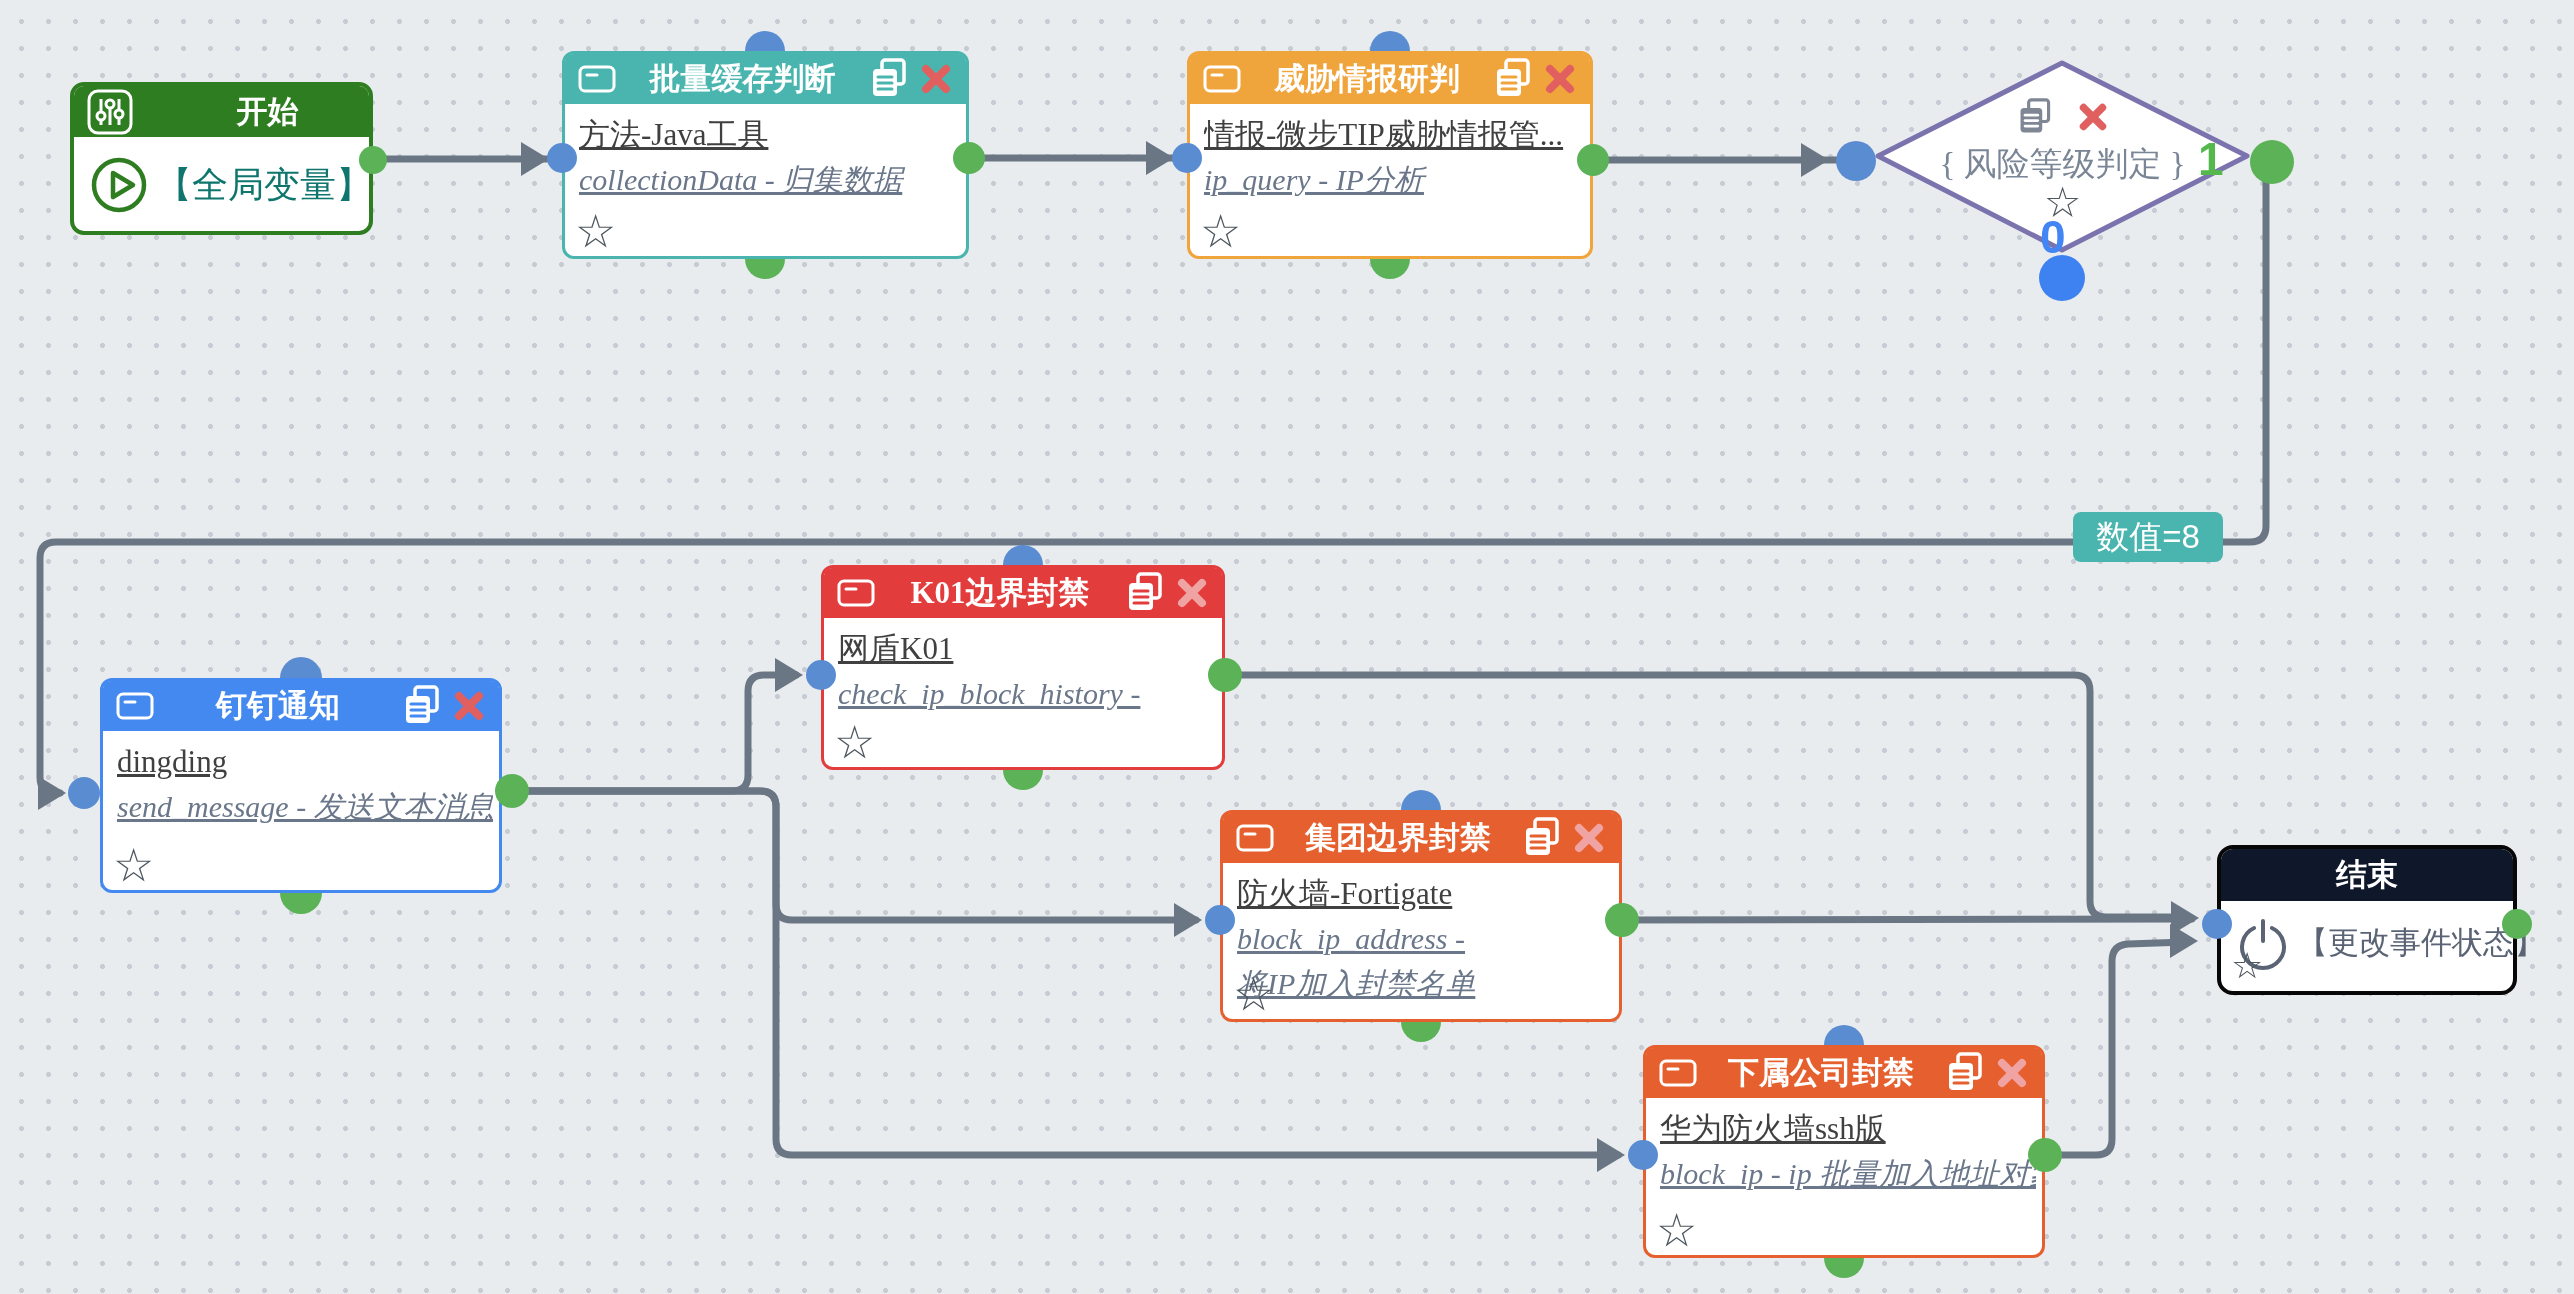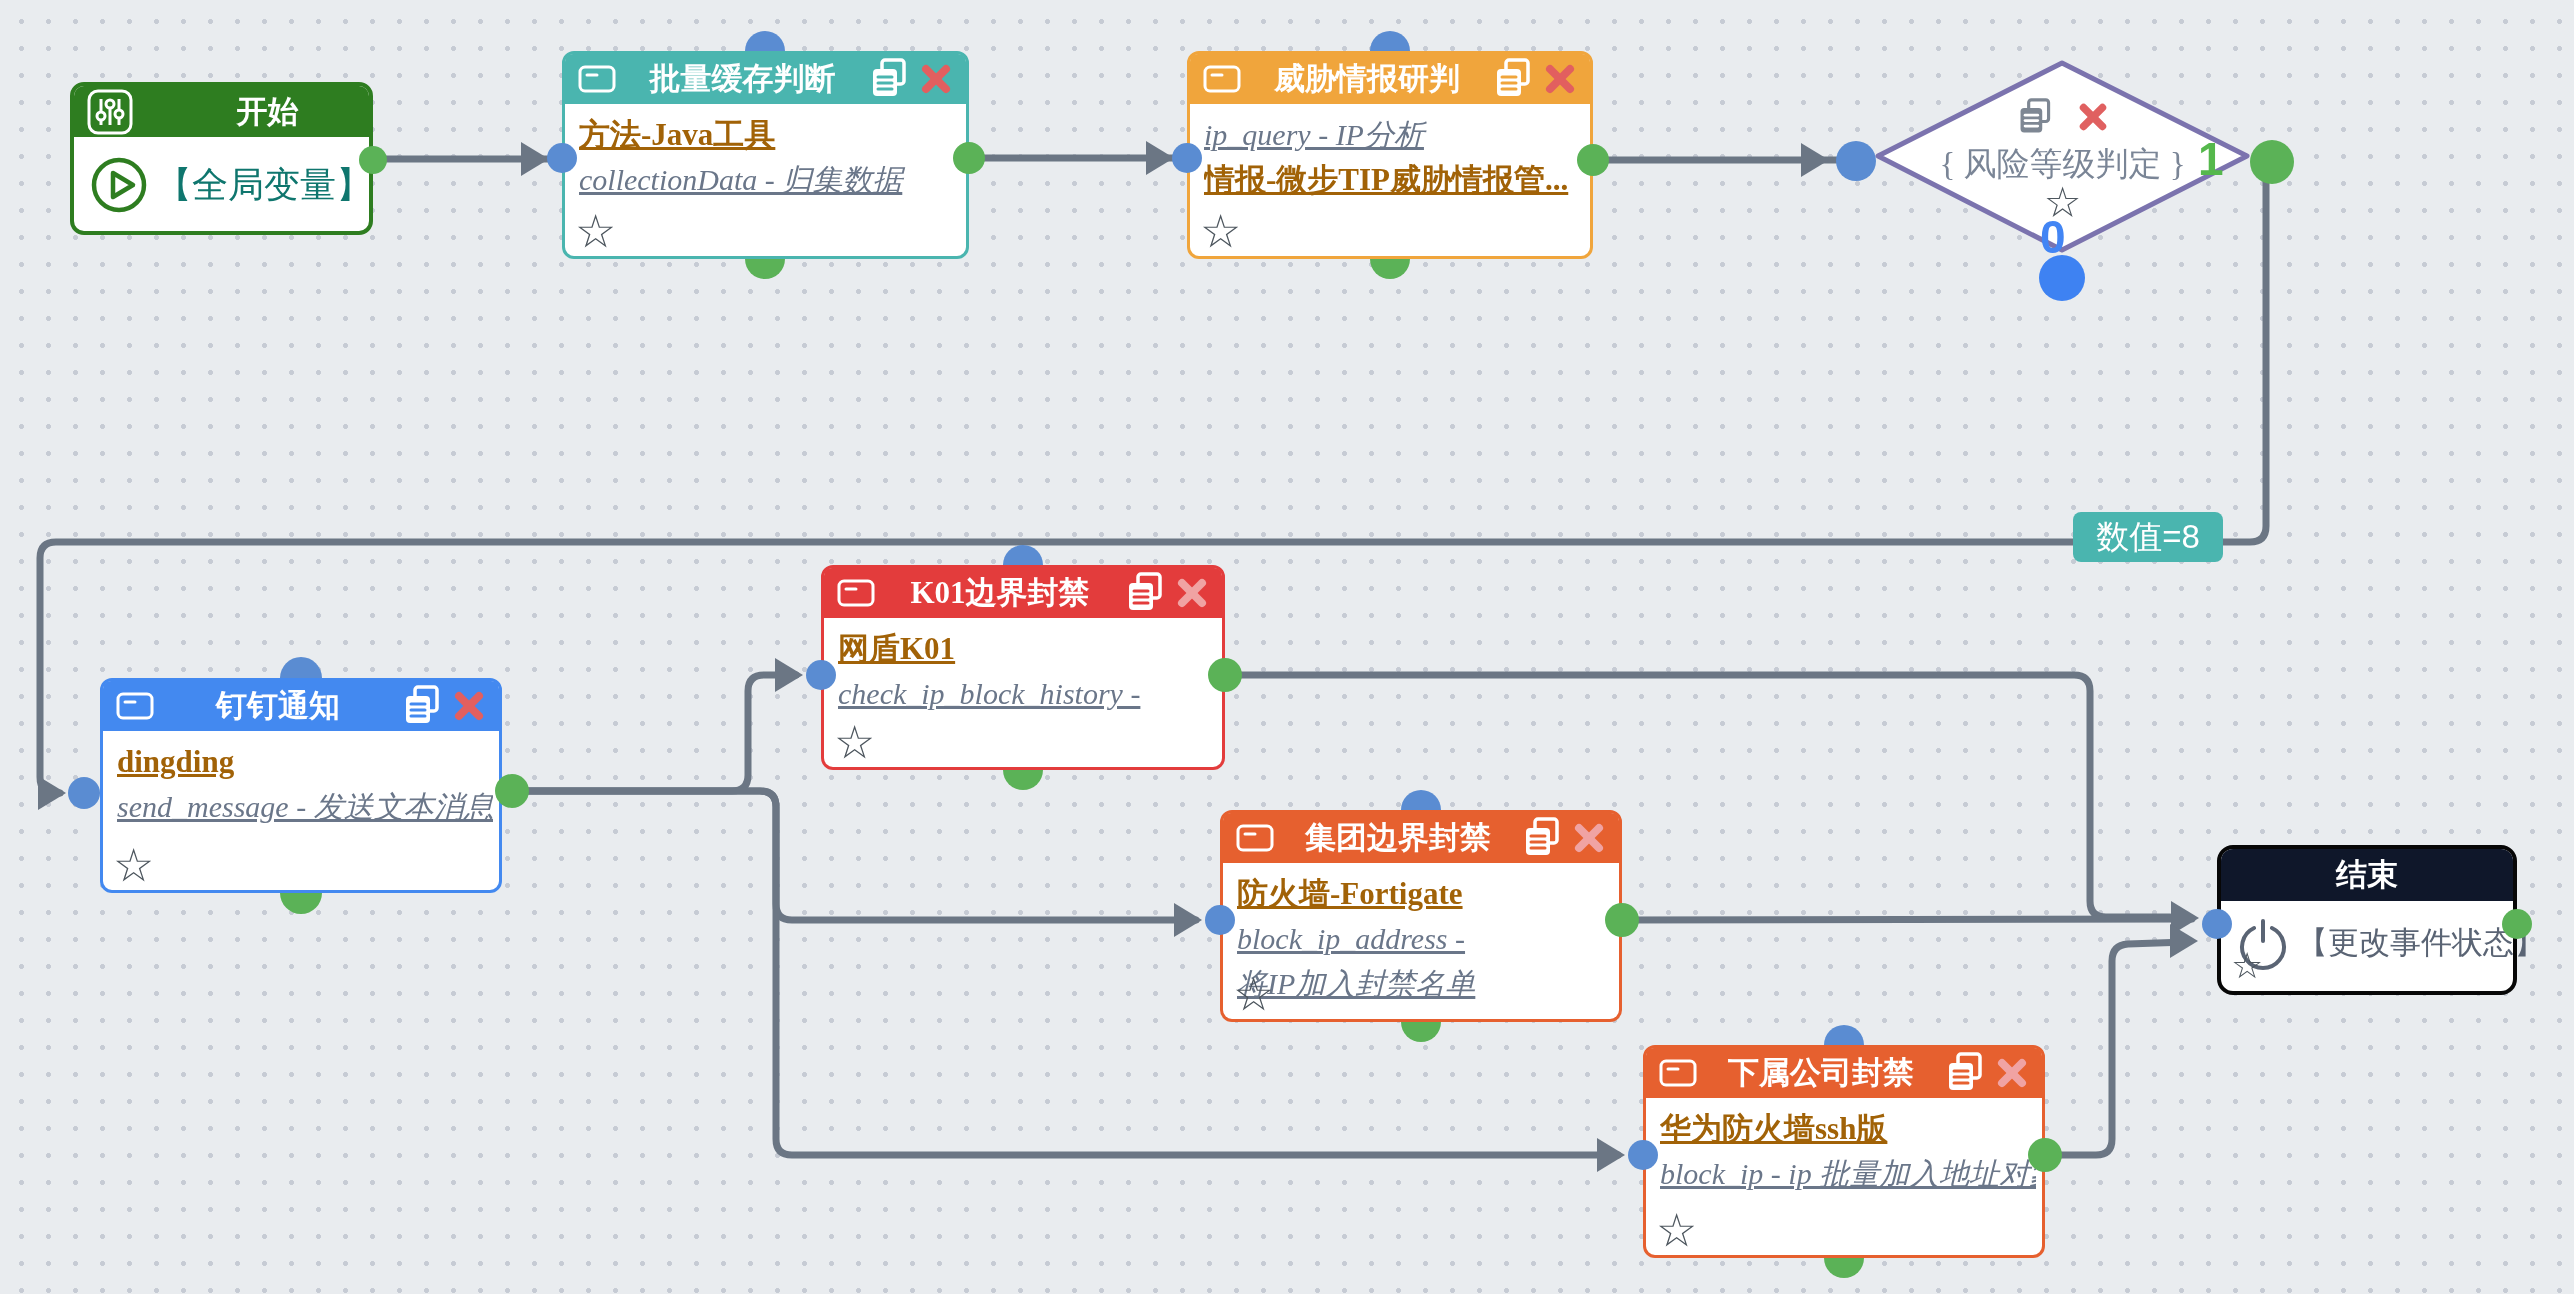--- a/index.html
+++ b/index.html
@@ -25,21 +25,21 @@
     white-space:nowrap;overflow:hidden;
   }
   .hicon{display:inline-flex;align-items:center;justify-content:center;flex:0 0 auto;}
   .hicon + .hicon{margin-left:8px;}
   .node .body{
     position:absolute;left:0;right:0;bottom:0;
     padding:8px 6px 6px 14px;box-sizing:border-box;
     font-family:"Liberation Serif","DejaVu Serif",serif;
   }
   .bline{display:block;line-height:45px;white-space:nowrap;overflow:hidden;text-decoration:underline;}
-  .bline.l1{font-weight:bold;color:#a16207;font-size:31px;}
+  .bline.l1{font-weight:normal;color:#404040;font-size:31px;}
   .bline.l2{font-style:italic;color:#6a7689;font-size:30px;}
   .star{
     position:absolute;left:10px;bottom:2px;font-size:46px;line-height:46px;color:#4d565e;
     font-family:"DejaVu Sans",sans-serif;cursor:pointer;
   }
   .centerrow{display:flex;align-items:center;}
   .biglabel{
     font-family:"Liberation Serif","DejaVu Serif",serif;color:#0f766e;font-size:36px;white-space:nowrap;
   }
   .decision-wrap{position:absolute;z-index:2;}
@@ -173,22 +173,22 @@
             </svg>
           </div>
           <div class="hicon" style="cursor: pointer;">
             <svg width="36" height="36" viewBox="0 0 36 36">
               <line x1="8" y1="8" x2="28" y2="28" stroke="#e25f5f" stroke-width="8" stroke-linecap="round"></line>
               <line x1="28" y1="8" x2="8" y2="28" stroke="#e25f5f" stroke-width="8" stroke-linecap="round"></line>
             </svg>
           </div>
         </div>
         <div class="body" style="top: 50px;">
+          <div class="bline l1">情报-微步TIP威胁情报管...</div>
           <div class="bline l2">ip_query - IP分析</div>
-          <div class="bline l1">情报-微步TIP威胁情报管...</div>
           <div class="star">☆</div>
         </div>
       </div>
       <div class="decision-wrap" style="left: 1875px; top: 60px; width: 375px; height: 193px;"><svg width="375" height="193" viewBox="0 0 375 193">
           <polygon points="187,3 372,96 187,190 3,96" fill="#ffffff" stroke="#7b73ae" stroke-width="5" stroke-linejoin="round"></polygon>
         </svg><div class="decision-content">
           <div style="position: absolute; left: 0px; right: 0px; top: 38px; display: flex; justify-content: center; gap: 14px;">
             <div class="hicon" style="cursor: pointer;">
               <svg width="38" height="38" viewBox="0 0 42 42">
                 <rect x="14" y="2" width="22" height="24" rx="3" fill="none" stroke="#7e8793" stroke-width="3.5"></rect>

